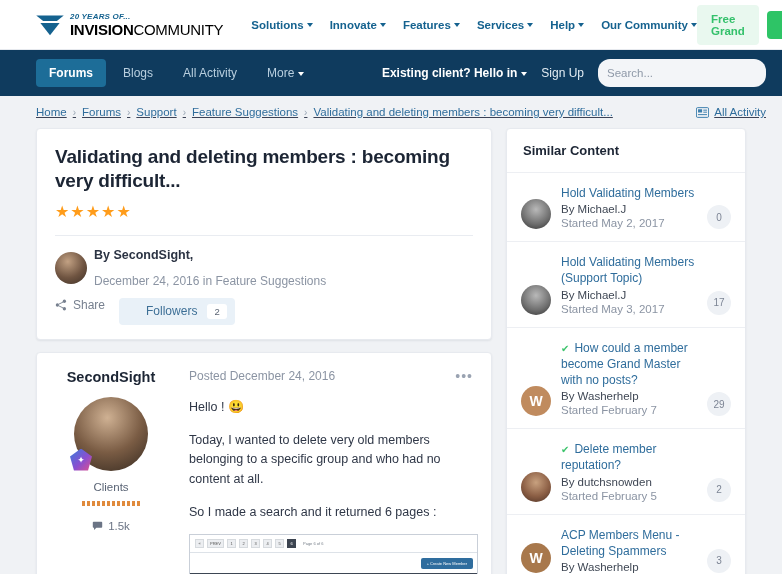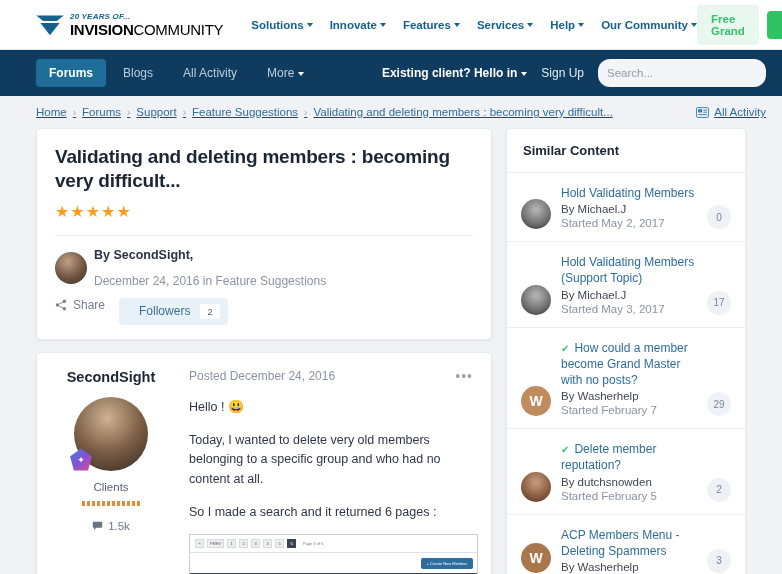--- a/index.html
+++ b/index.html
@@ -115,21 +115,21 @@
   }
   .by-name { font-size: 12.5px; font-weight: bold; color: #2b3343; }
   .by-meta { font-size: 12px; color: #8b94a3; margin-top: 12px; }
   .byrow2 { display: flex; align-items: flex-start; gap: 14px; padding-bottom: 14px; }
   .share {
     display: flex; align-items: center; gap: 6px;
     font-size: 12px; color: #77808f; cursor: pointer;
   }
   .followers {
     display: flex; align-items: center; gap: 10px;
-    background: #e9f1f8; border-radius: 4px; padding: 6px 8px 6px 20px; cursor: pointer;
+    background: #e9f1f8; border-radius: 4px; padding: 6px 8px 6px 27px; cursor: pointer;
   }
   .followers .lbl { font-size: 12px; color: #3d6f96; }
   .followers .cnt {
     background: #ffffff; border-radius: 3px; font-size: 9.5px;
     color: #5b6playholder; color: #5b6574; padding: 2px 7px;
   }
 
   
   .post { display: flex; min-height: 220px; }
   .post-aside {

